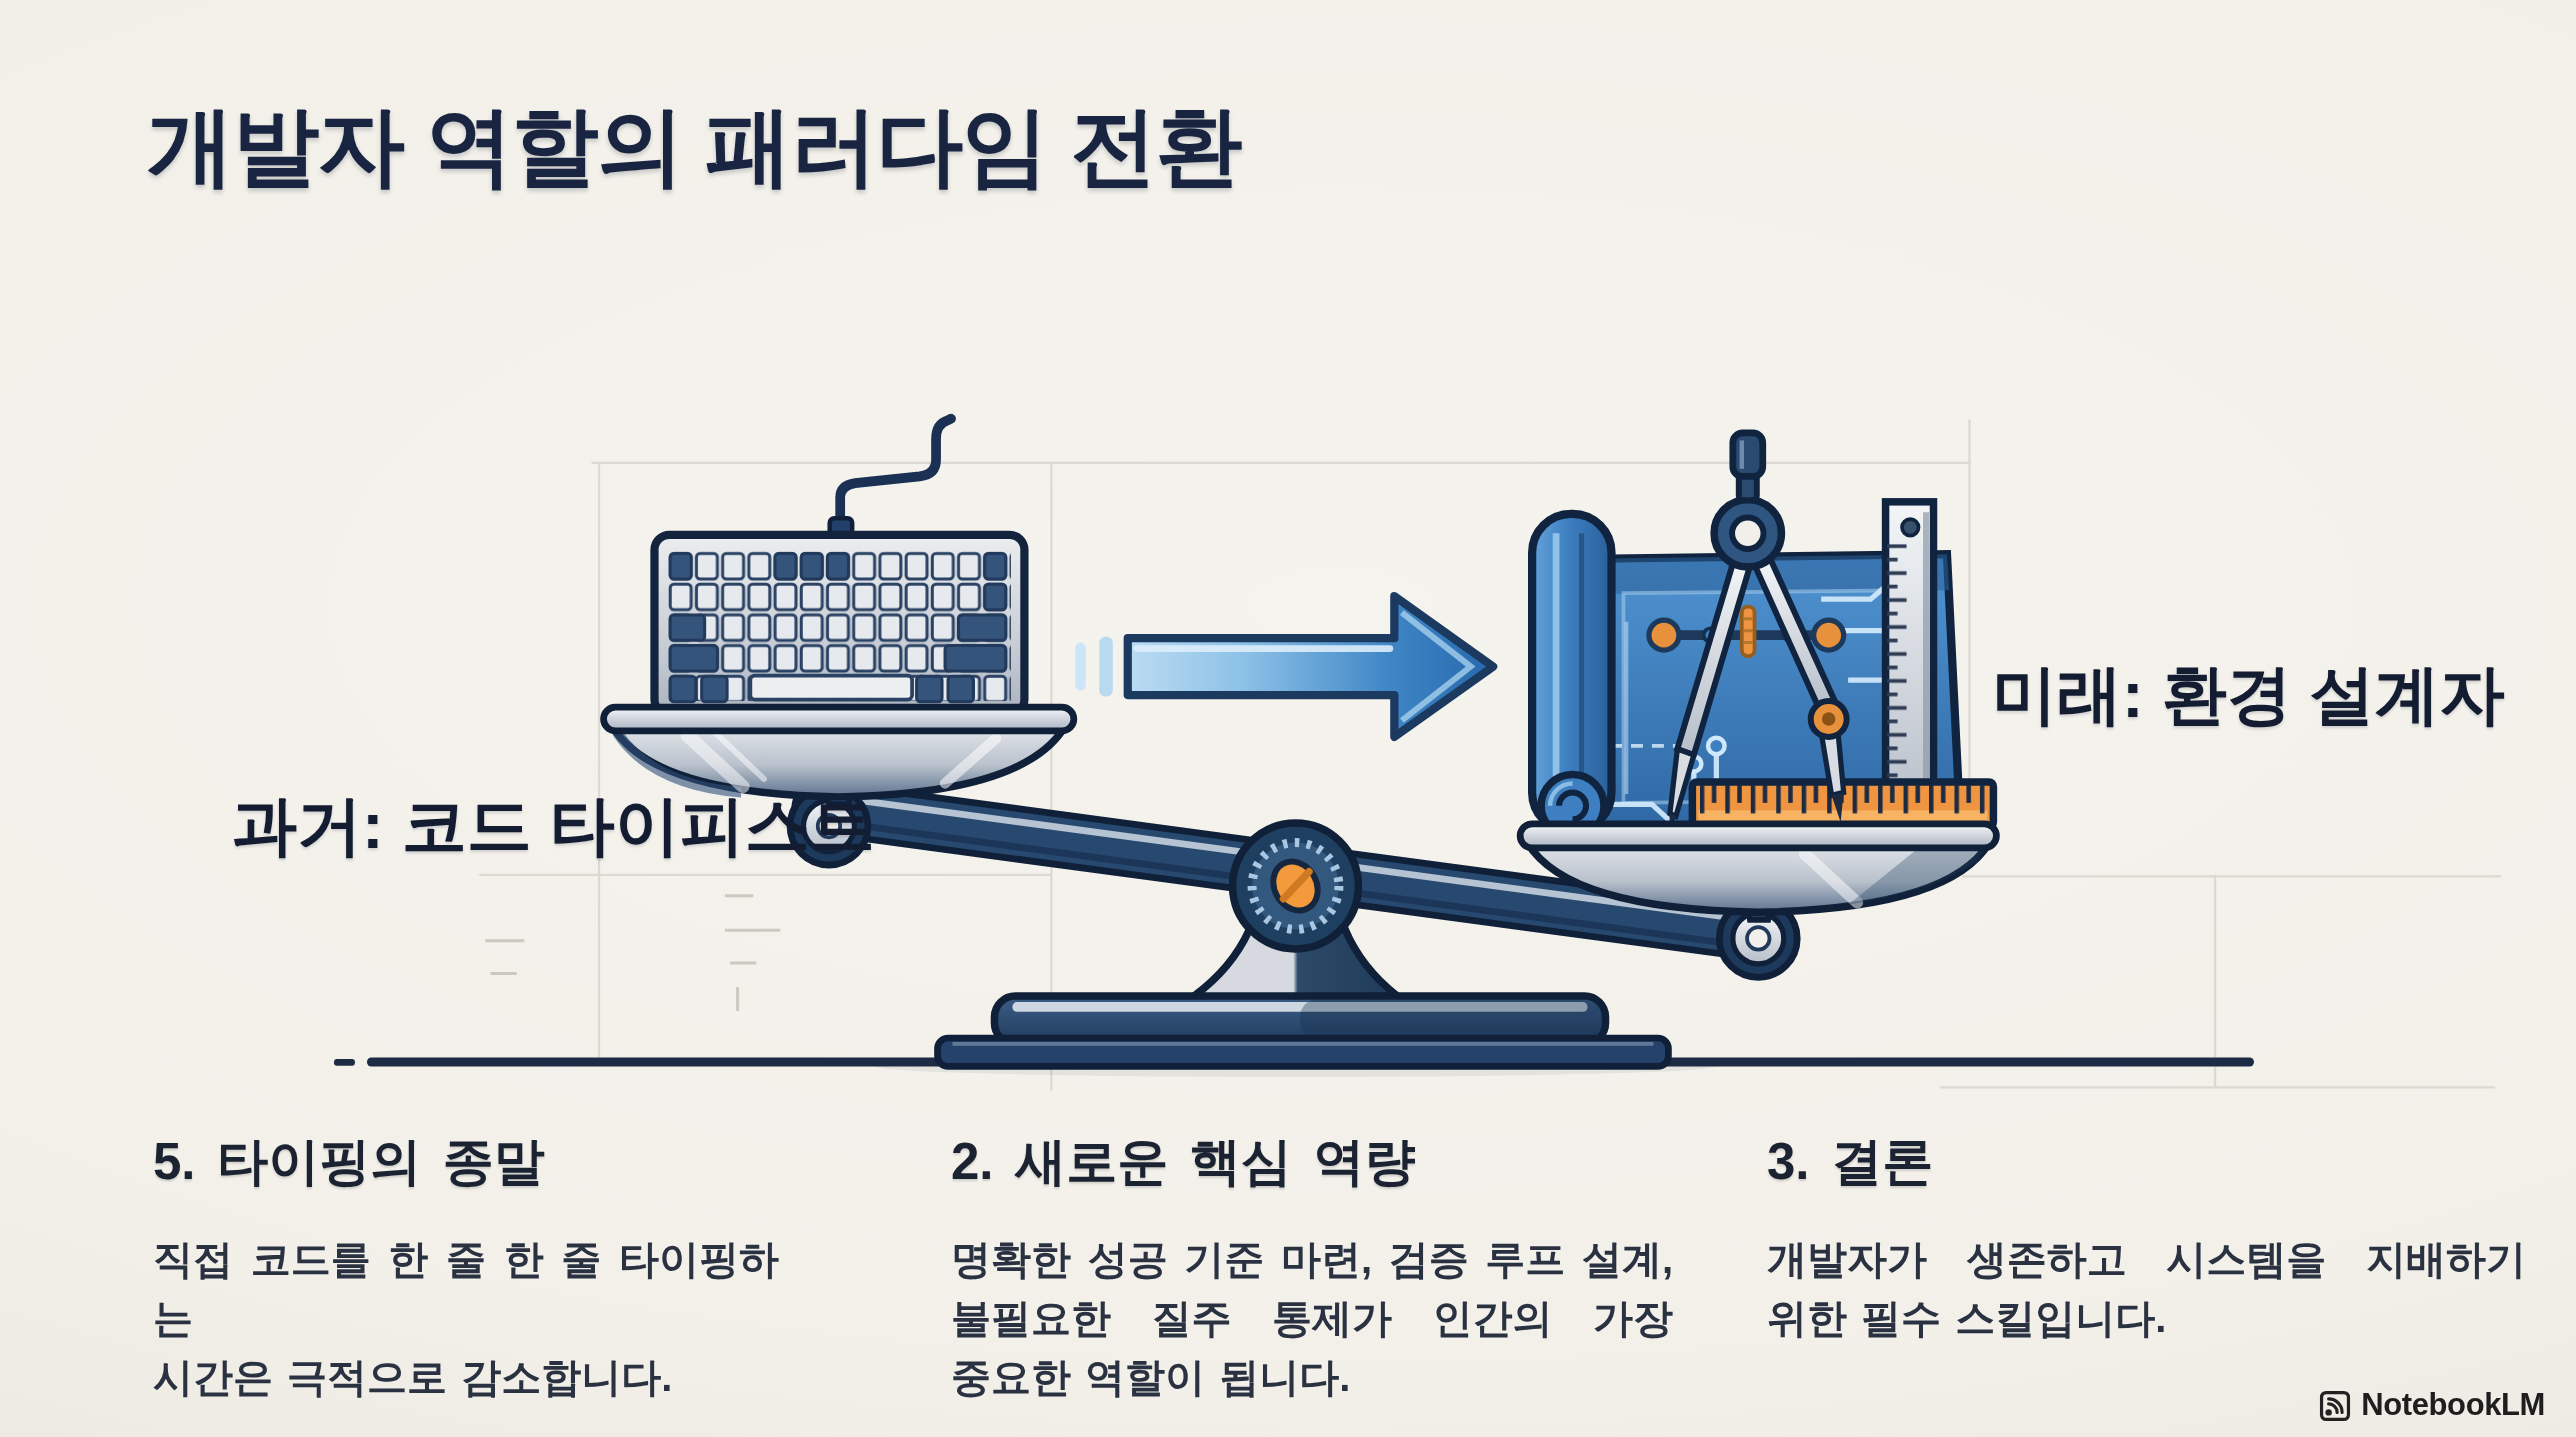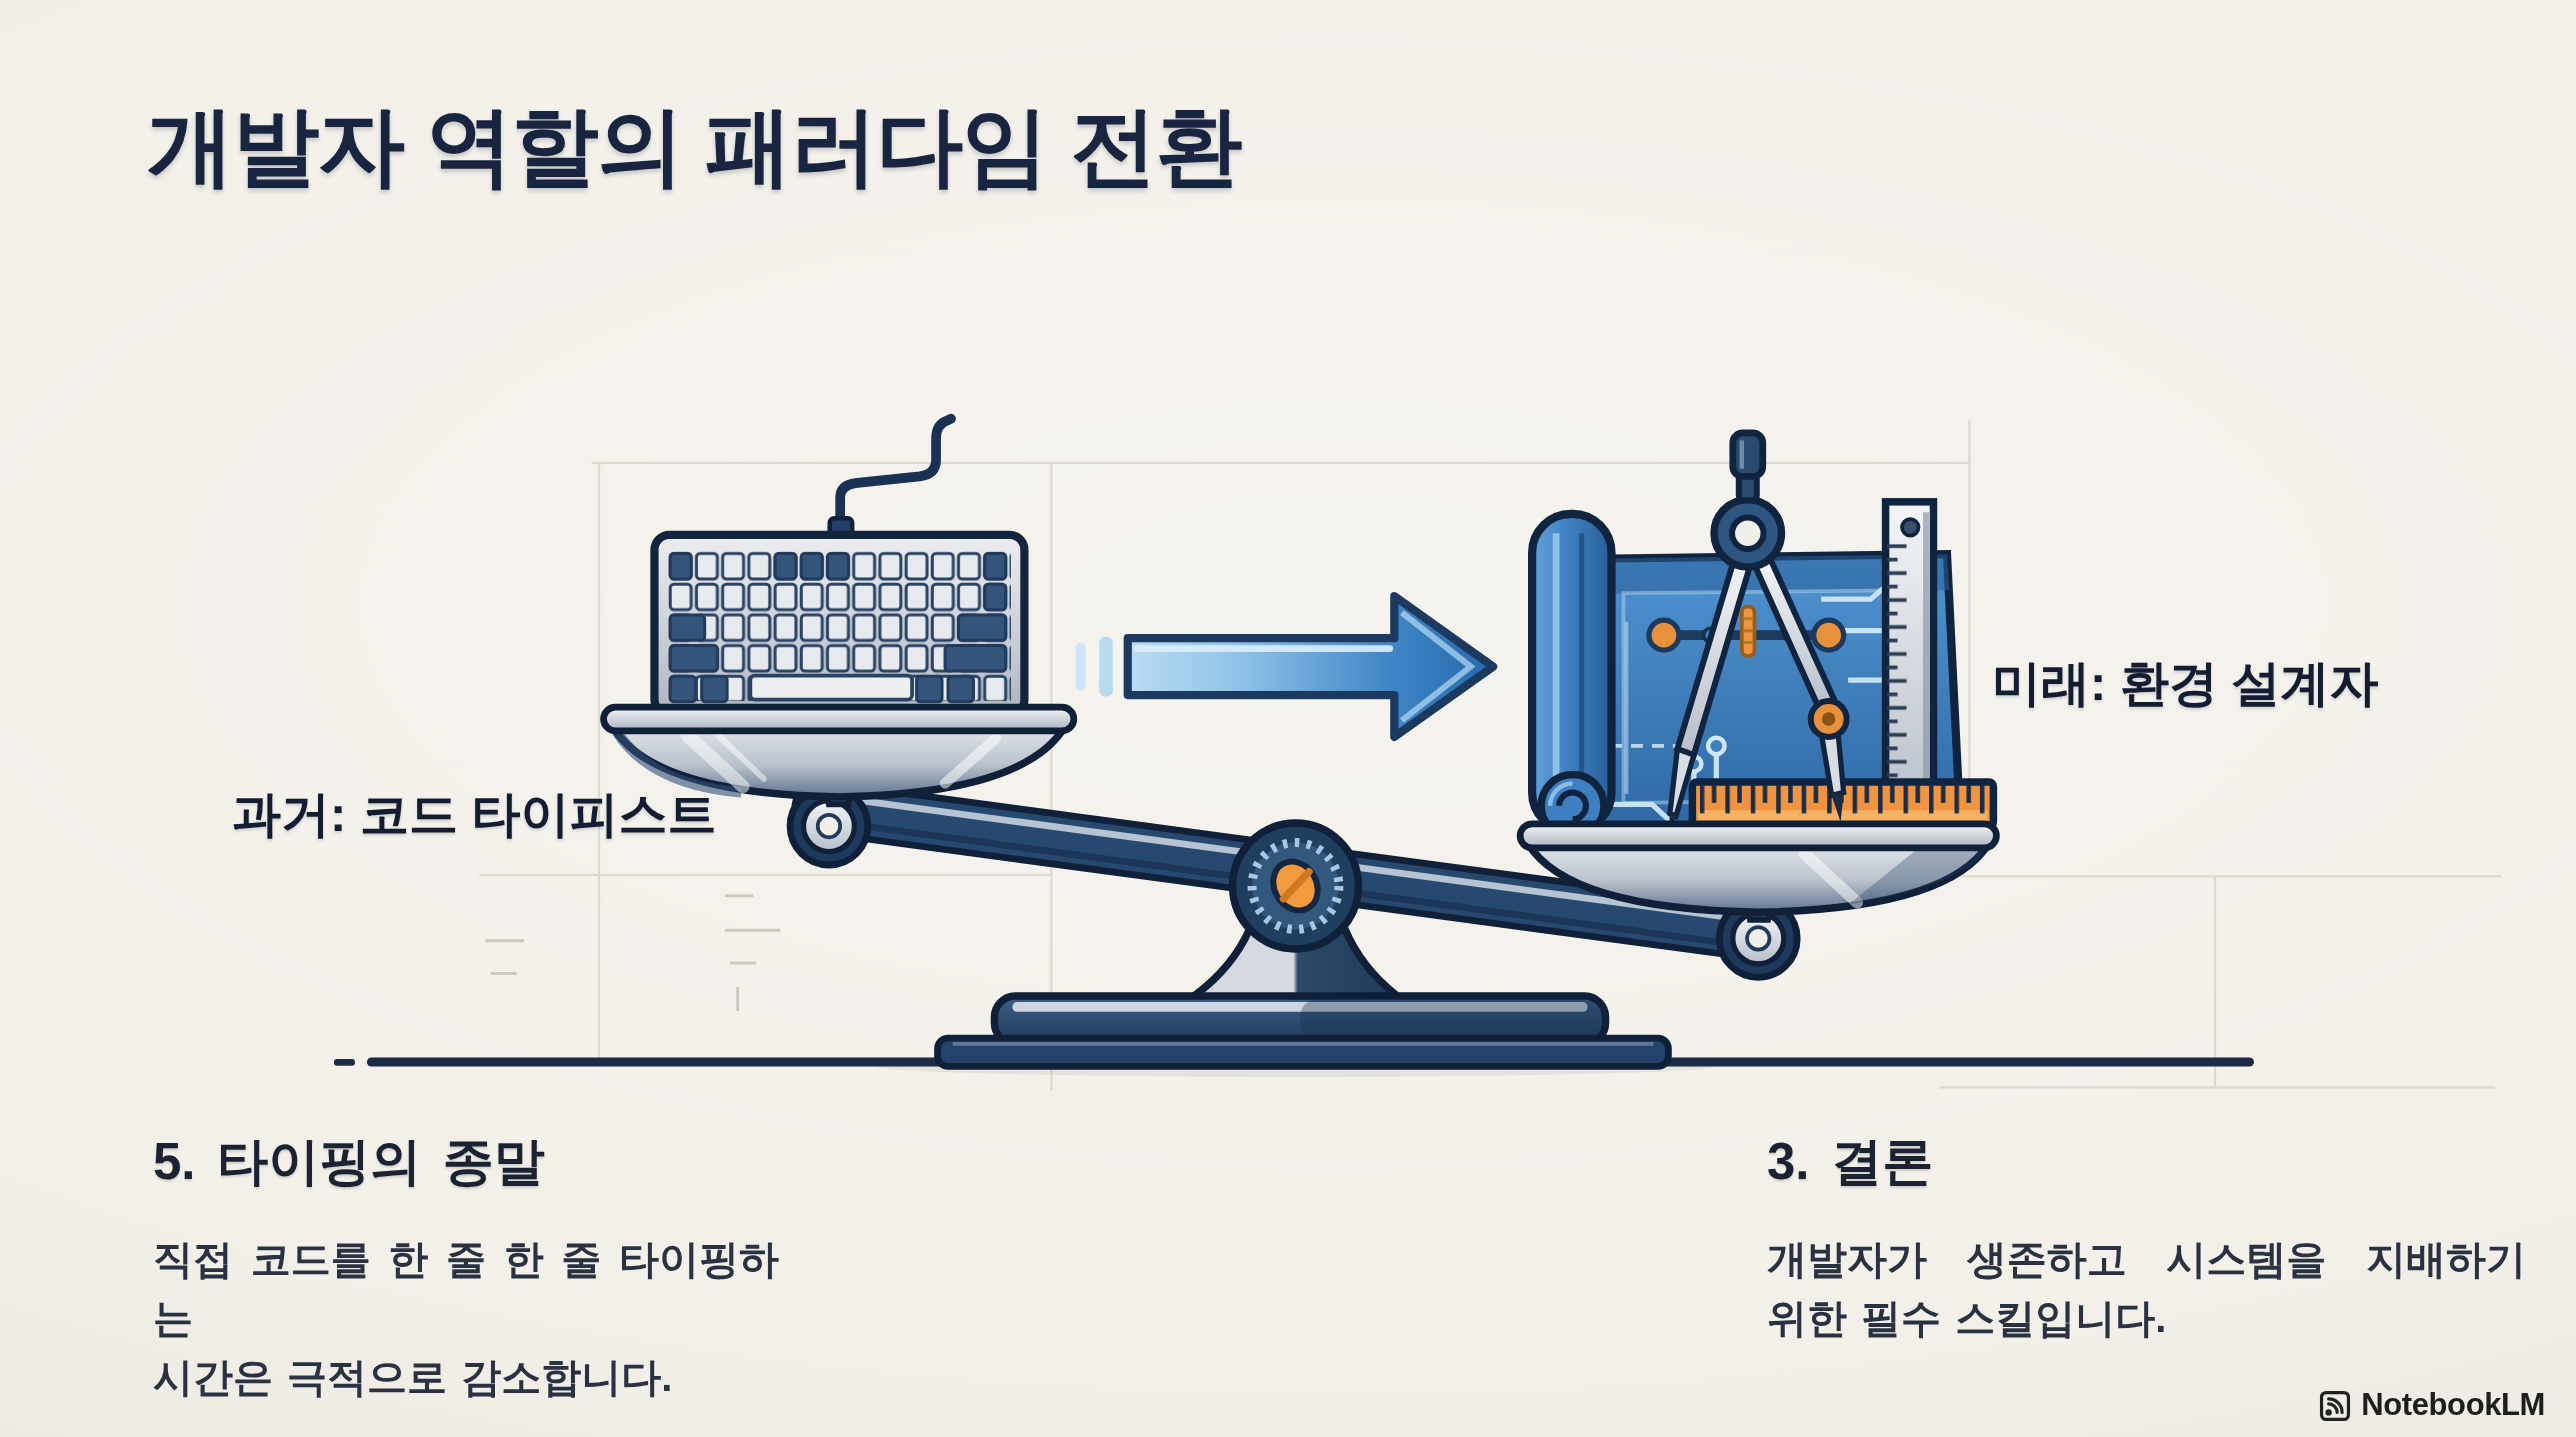--- a/index.html
+++ b/index.html
@@ -21,21 +21,21 @@
     background-color:#fdfdfe;
     background-image:repeating-linear-gradient(45deg, rgba(188,199,214,.45) 0 3.7px, rgba(255,255,255,0) 3.7px 12px);
     box-shadow:inset 0 0 0 3.7px rgba(213,229,243,.95), 0 1.5px 4.5px rgba(30,50,80,.12);
     display:flex;align-items:center;justify-content:center;
   }
   .banner-text{
     margin:0;font-size:49px;font-weight:800;color:#131c31;letter-spacing:-0.7px;
     text-shadow:0 2.2px 3px rgba(40,50,70,.18);white-space:nowrap;
   }
   .scale-label{
-    position:absolute;font-size:49px;font-weight:800;color:#131c31;
+    position:absolute;font-size:65px;font-weight:800;color:#131c31;
     text-shadow:0 2.2px 3px rgba(40,50,70,.18);white-space:nowrap;
   }
   .label-past{left:232px;top:782px;}
   .label-future{left:1992px;top:651px;}
   .illustration{position:absolute;left:0;top:0;width:2576px;height:1438px;}
   .section{position:absolute;top:1128px;}
   .section h2{
     margin:0 0 33px 0;font-size:51px;font-weight:800;color:#1b2333;
     word-spacing:7.5px;text-shadow:0 1.5px 2.2px rgba(0,0,0,.14);white-space:nowrap;
   }
@@ -288,20 +288,28 @@
   <div class="scale-label label-future">미래: 환경 설계자</div>
 
   <section class="section sec-1">
     <h2>5. 타이핑의 종말</h2>
     <div class="body">
       <div class="line just">직접 코드를 한 줄 한 줄 타이핑하는</div>
       <div class="line">시간은 극적으로 감소합니다.</div>
     </div>
   </section>
 
+  <section class="section sec-2">
+    <h2>2. 새로운 핵심 역량</h2>
+    <div class="body">
+      <div class="line just">명확한 성공 기준 마련, 검증 루프 설계,</div>
+      <div class="line just">불필요한 질주 통제가 인간의 가장</div>
+      <div class="line">중요한 역할이 됩니다.</div>
+    </div>
+  </section>
 
   <section class="section sec-3">
     <h2>3. 결론</h2>
     <div class="body">
       <div class="line just">개발자가 생존하고 시스템을 지배하기</div>
       <div class="line">위한 필수 스킬입니다.</div>
     </div>
   </section>
 
   <div class="watermark">

